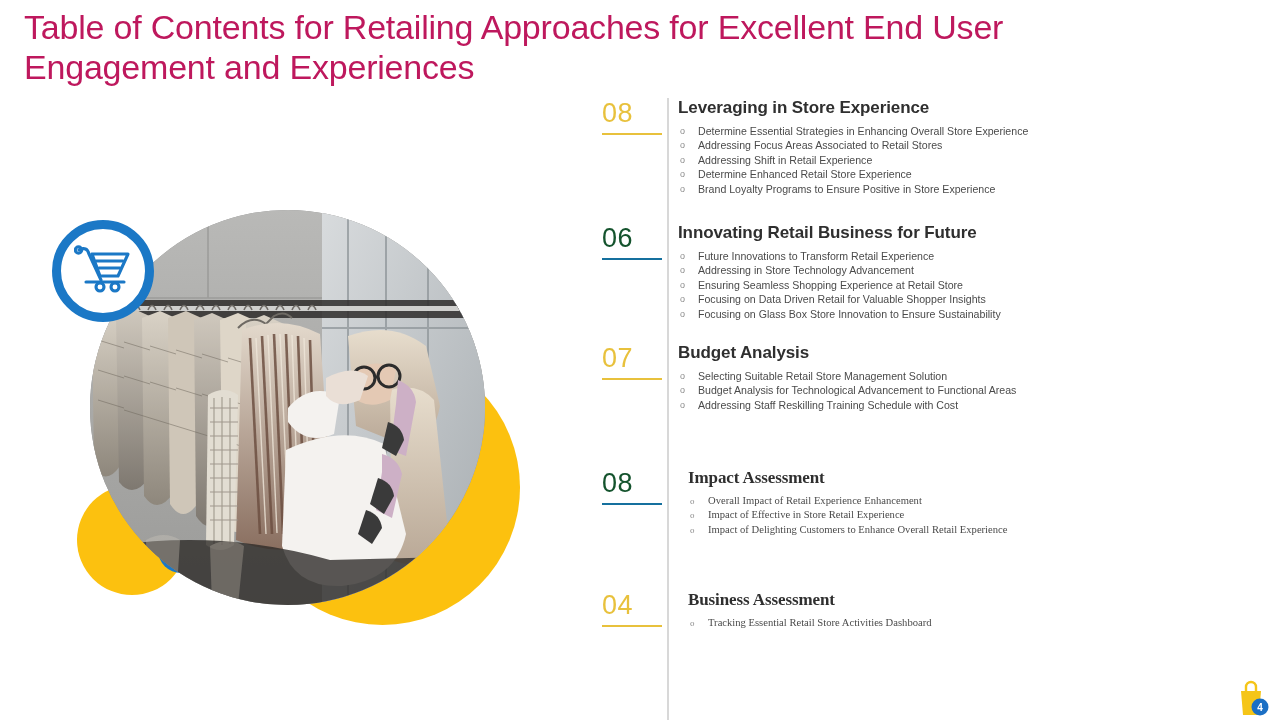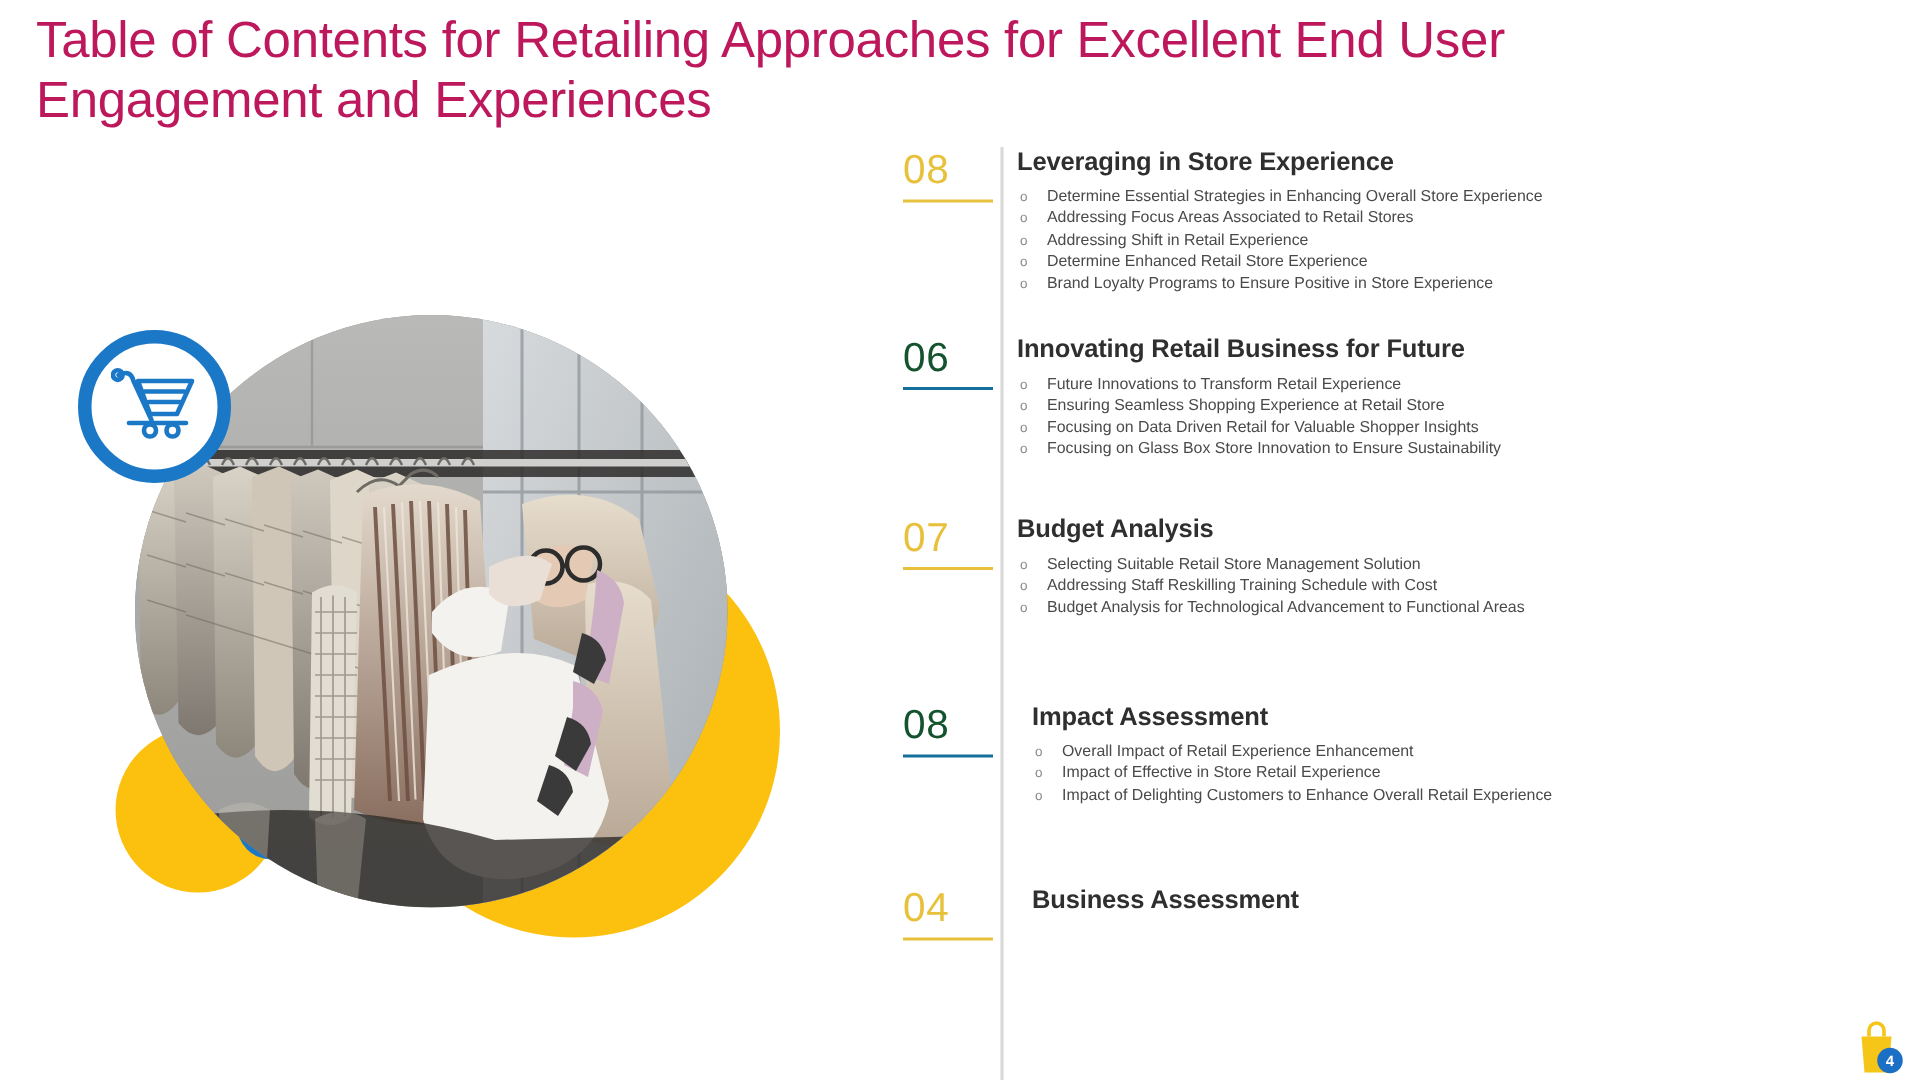--- a/index.html
+++ b/index.html
@@ -97,21 +97,21 @@
     font-size:27px;
     font-weight:400;
     letter-spacing:0.5px;
     padding-bottom:4px;
     text-align:left;
   }
   .toc-num.gold { color:#E8C13C; border-bottom:2.5px solid #E8C13C; }
   .toc-num.blue { color:#14532d; border-bottom:2.5px solid #15709E; }
 
   .toc-body { position:absolute; left:82px; top:0; width:575px; }
-  .toc-body.indented { left:92px; }
+  .toc-body.indented { left:92px;font-family:Liberation Serif, serif; }
 
   .toc-heading {
     font-size:17px;
     font-weight:bold;
     color:#2f2f2f;
     letter-spacing:-0.1px;
     line-height:1.15;
     margin-bottom:6px;
   }
   .toc-bullets { list-style:none; }
@@ -320,55 +320,59 @@
       </ul>
     </div>
   </div>
 
   <div class="toc-entry" style="top:125px;">
     <div class="toc-num blue">06</div>
     <div class="toc-body">
       <div class="toc-heading">Innovating Retail Business for Future</div>
       <ul class="toc-bullets">
         <li>Future Innovations to Transform Retail Experience</li>
+        <li>Addressing in Store Technology Advancement</li>
         <li>Ensuring Seamless Shopping Experience at Retail Store</li>
         <li>Focusing on Data Driven Retail for Valuable Shopper Insights</li>
         <li>Focusing on Glass Box Store Innovation to Ensure Sustainability</li>
       </ul>
     </div>
   </div>
 
   <div class="toc-entry" style="top:245px;">
     <div class="toc-num gold">07</div>
     <div class="toc-body">
       <div class="toc-heading">Budget Analysis</div>
       <ul class="toc-bullets">
         <li>Selecting Suitable Retail Store Management Solution</li>
+        <li>Budget Analysis for Technological Advancement to Functional Areas</li>
         <li>Addressing Staff Reskilling Training Schedule with Cost</li>
-        <li>Budget Analysis for Technological Advancement to Functional Areas</li>
       </ul>
     </div>
   </div>
 
   <div class="toc-entry" style="top:370px;">
     <div class="toc-num blue">08</div>
     <div class="toc-body indented">
       <div class="toc-heading">Impact Assessment</div>
       <ul class="toc-bullets">
         <li>Overall Impact of Retail Experience Enhancement</li>
         <li>Impact of Effective in Store Retail Experience</li>
         <li>Impact of Delighting Customers to Enhance Overall Retail Experience</li>
       </ul>
     </div>
   </div>
 
   <div class="toc-entry" style="top:492px;">
     <div class="toc-num gold">04</div>
     <div class="toc-body indented">
       <div class="toc-heading">Business Assessment</div>
+      <ul class="toc-bullets">
+        <li>Tracking Essential Retail Store Activities Dashboard</li>
+      </ul>
     </div>
   </div>
 
 </div>
 
 <div id="page-badge">
   <svg viewBox="0 0 42 42">
     <g>
       <path d="M11 15 h20 l-2 24 h-16 z" fill="#F5C518"></path>
       <path d="M16 15 v-4 a5 5 0 0 1 10 0 v4" fill="none" stroke="#F5C518" stroke-width="2.4"></path>

